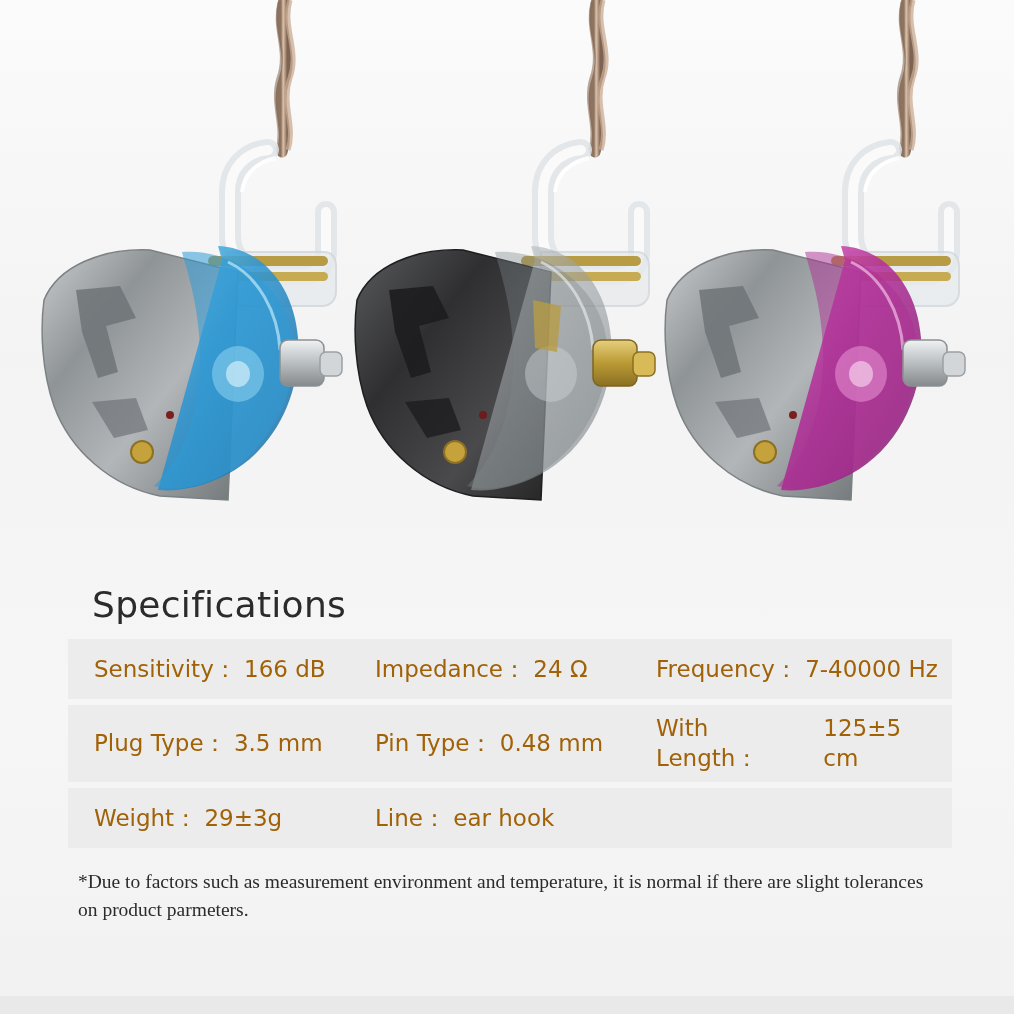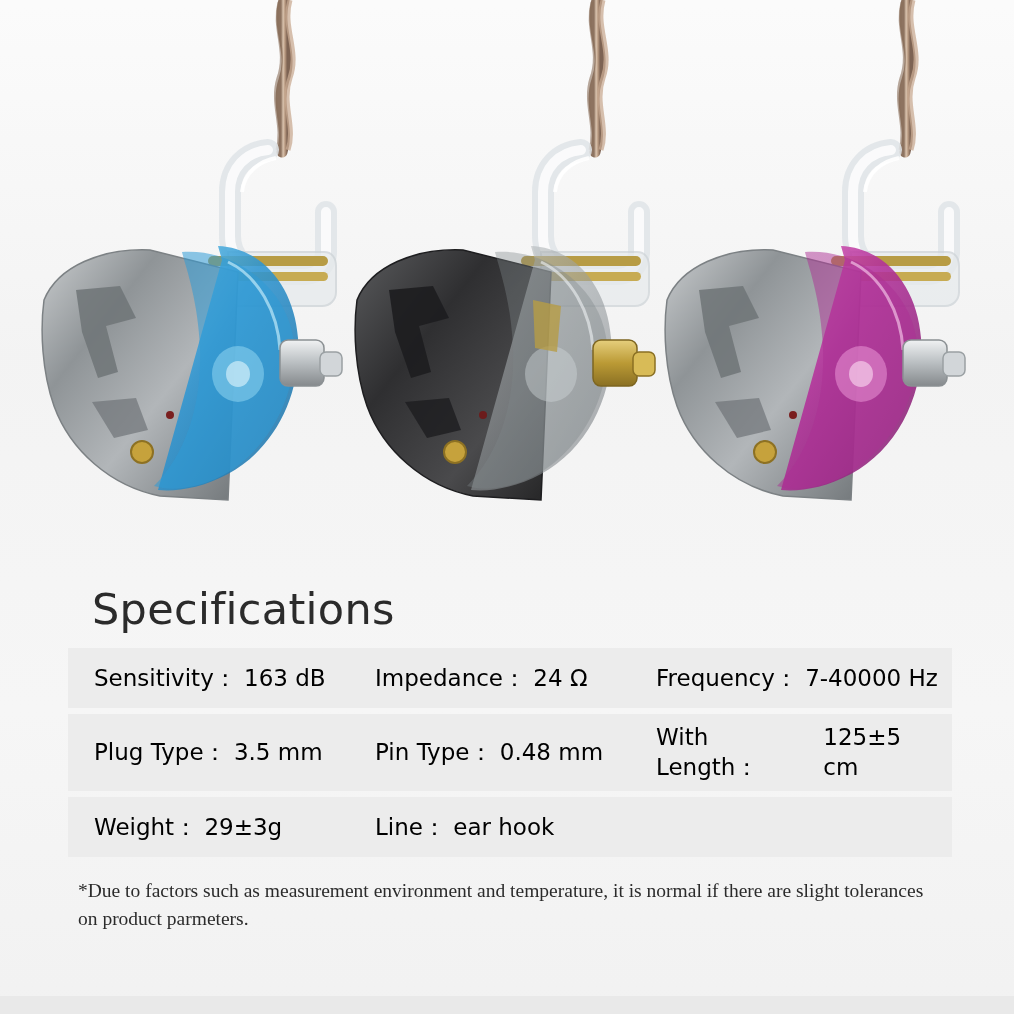--- a/index.html
+++ b/index.html
@@ -48,21 +48,21 @@
 
   
   .specs {
     position: absolute;
     left: 0;
     top: 560px;
     width: 1014px;
   }
   .spec-title {
     margin: 24px 0 14px 92px;
-    font-size: 43px;
+    font-size: 36px;
     font-weight: 400;
     color: #2b2b2b;
     letter-spacing: 0.3px;
     font-family: "DejaVu Sans", sans-serif;
   }
   .spec-table {
     margin: 0 62px 0 68px;
     display: flex;
     flex-direction: column;
   }
@@ -72,21 +72,21 @@
     background: #ececec;
     margin-bottom: 6px;
     min-height: 60px;
   }
   .spec-row.alt { background: #ececec; }
   .spec-cell {
     display: flex;
     align-items: center;
     padding: 8px 0 8px 26px;
     font-size: 23px;
-    color: #000000;
+    color: #a16207;
     font-family: "DejaVu Sans", sans-serif;
     line-height: 1.32;
     box-sizing: border-box;
   }
   .c1 { width: 281px; }
   .c2 { width: 281px; }
   .c3 { flex: 1; padding-right: 10px; }
   .spec-note {
     margin: 14px 70px 0 78px;
     font-size: 19.5px;
@@ -320,21 +320,21 @@
     </div>
   </div>
 
   <div class="specs">
     <h2 class="spec-title">Specifications</h2>
 
     <div class="spec-table">
 
       <div class="spec-row">
         <div class="spec-cell c1">
-          <span>Sensitivity：</span>&nbsp;<span>163 dB</span>
+          <span>Sensitivity：</span>&nbsp;<span>166 dB</span>
         </div>
         <div class="spec-cell c2">
           <span>Impedance：</span>&nbsp;<span>24 Ω</span>
         </div>
         <div class="spec-cell c3">
           <span>Frequency：</span>&nbsp;<span>7-40000 Hz</span>
         </div>
       </div>
 
       <div class="spec-row alt">

